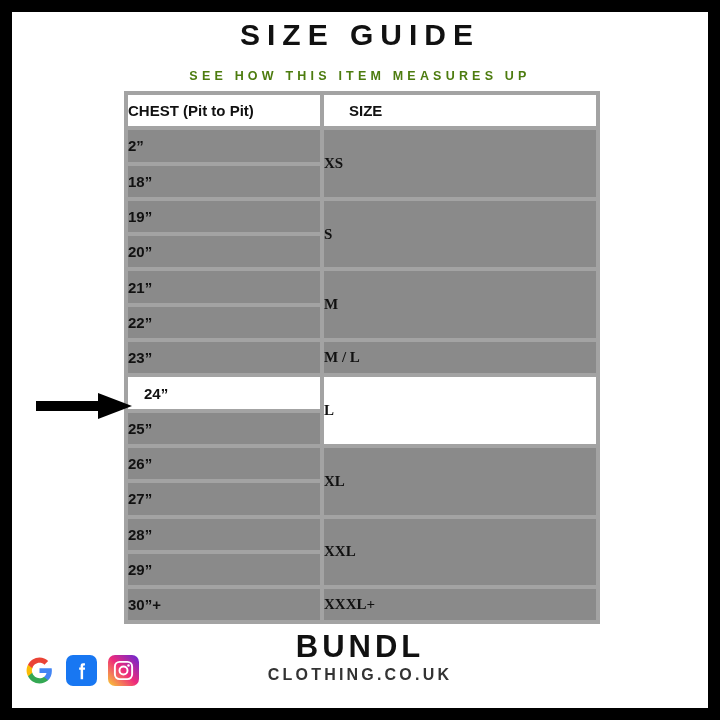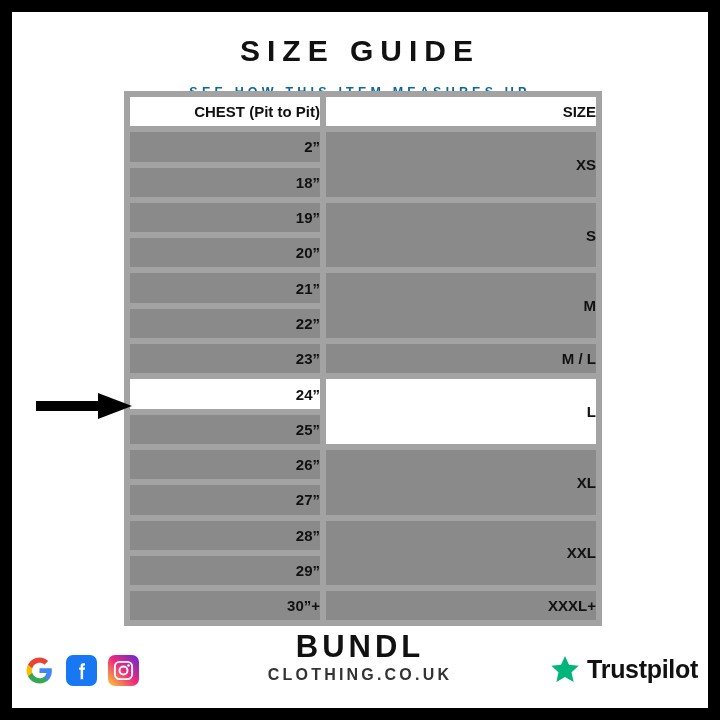--- a/index.html
+++ b/index.html
@@ -20,47 +20,47 @@
     left: 12px; top: 12px;
     width: 696px; height: 696px;
     background: #fff;
   }
   .title {
     text-align: center;
     font-size: 30px;
     font-weight: bold;
     letter-spacing: 7px;
     color: #111;
-    margin-top: 22px;
+    margin-top: 6px;
     font-family: "Liberation Sans", sans-serif;
   }
   .subtitle {
     text-align: center;
     font-size: 12.5px;
     font-weight: bold;
     letter-spacing: 4.2px;
-    color: #0369a1;
+    color: #4d7c0f;
     margin-top: 17px;
   }
   .table-wrap {
     position: absolute;
     left: 112px;
     top: 79px;
     width: 472px;
   }
   table.size-table {
     border-collapse: collapse;
     width: 472px;
     table-layout: fixed;
   }
   table.size-table td, table.size-table th {
-    border: 6px solid #a3a3a3;
+    border: 4px solid #a3a3a3;
     padding: 0;
     height: 35.3px;
-    text-align: right;
+    text-align: left;
     vertical-align: middle;
     font-size: 15px;
     font-weight: bold;
     color: #111;
   }
   thead th {
     background: #fff;
     font-size: 15.5px;
     height: 38px;
   }
@@ -72,20 +72,21 @@
     font-size: 15.5px;
   }
   td.meas.hl {
     background: #fff;
     padding-left: 16px;
   }
   td.sizecell {
     background: #8a8a8a;
     width: 276px;
     font-size: 17px;
+    font-family: Liberation Serif, serif;
   }
   td.sizecell.hl {
     background: #fff;
   }
   .arrow {
     position: absolute;
     left: 24px;
     top: 381px;
     width: 96px;
     height: 26px;
@@ -252,22 +253,16 @@
             <circle cx="17.2" cy="6.8" r="1.3" fill="#fff"></circle>
           </svg>
         </div>
       </div>
 
       <div class="brand">
         <div class="brand-name">BUNDL</div>
         <div class="brand-sub">CLOTHING.CO.UK</div>
       </div>
 
-      <div class="trustpilot">
-        <svg viewBox="0 0 24 24" width="30" height="30">
-          <polygon points="12,1.5 15.2,8.6 23,9.4 17.2,14.6 18.9,22.3 12,18.3 5.1,22.3 6.8,14.6 1,9.4 8.8,8.6" fill="#00b67a"></polygon>
-        </svg>
-        <span class="tp-name">Trustpilot</span>
-      </div>
 
     </div>
   </div>
 </div>
 
 </body></html>

